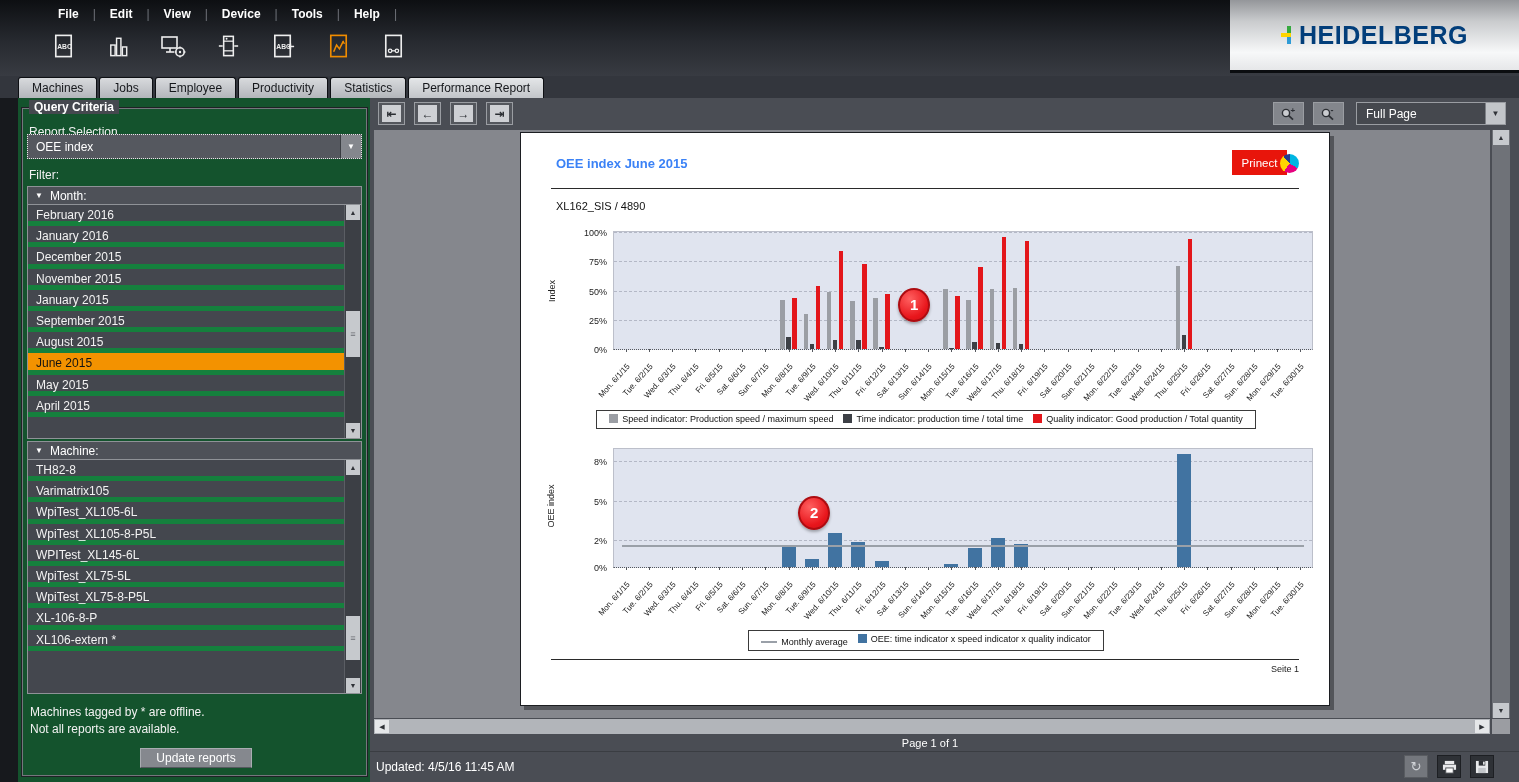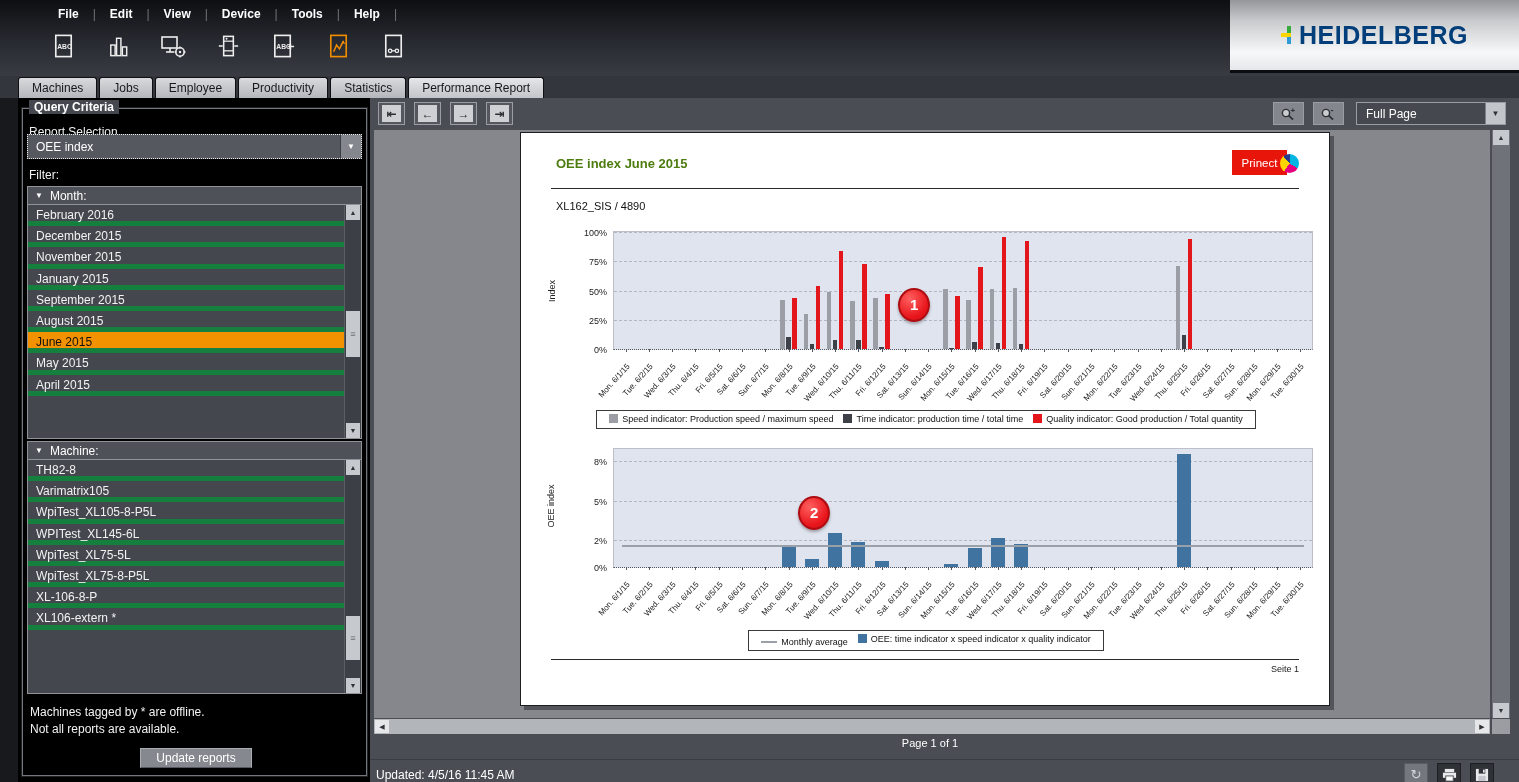--- a/index.html
+++ b/index.html
@@ -15,21 +15,21 @@
 .tool-btn{width:34px;height:34px;display:flex;align-items:center;justify-content:center;background:transparent;border:none;cursor:pointer;}
 .brand{position:absolute;right:0;top:0;width:289px;height:73px;background:linear-gradient(180deg,#94969a 0%,#c9cbcd 30%,#f7f8f9 75%,#e6e7e9 100%);display:flex;align-items:center;justify-content:center;gap:3px;border-bottom:3px solid #0b0d10;}
 .brand-text{color:#023e7a;font-size:25px;font-weight:bold;letter-spacing:.5px;}
 
 
 .tabrow{position:absolute;top:76px;left:0;width:100%;height:22px;background:#33363d;display:flex;align-items:flex-end;padding-left:18px;gap:2px;}
 .tab{background:linear-gradient(180deg,#d8dadd,#b3b6bb);color:#16181c;font-size:12px;padding:3px 13px;border:1px solid #0e1014;border-bottom:none;border-radius:3px 3px 0 0;height:21px;cursor:pointer;white-space:nowrap;}
 .tab.active{background:linear-gradient(180deg,#e4e6e8,#c2c5c9);}
 
 
-.sidebar{position:absolute;left:18px;top:98px;width:352px;height:684px;background:#000000;}
+.sidebar{position:absolute;left:18px;top:98px;width:352px;height:684px;background:#14532d;}
 .groupbox{position:absolute;left:4px;top:10px;right:3px;height:668px;box-shadow:0 0 0 1px #1f2125,inset 0 0 0 1px #74777d;}
 .groupbox-title{position:absolute;top:-8px;left:7px;background:#45484f;padding:0 5px;color:#fff;font-weight:bold;font-size:12px;}
 .sb-label{position:absolute;left:7px;color:#f1f1f1;font-size:12px;}
 .combo{position:absolute;left:5px;right:5px;height:25px;border:1px dotted #e9e9e9;background:#55585f;display:flex;align-items:stretch;cursor:pointer;}
 .combo-text{flex:1;color:#fff;font-size:12px;padding-left:8px;display:flex;align-items:center;}
 .combo-btn{width:21px;background:#84878d;color:#fdfdfd;display:flex;align-items:center;justify-content:center;font-size:8px;border-left:1px solid #3a3d42;}
 .section-head{position:absolute;left:5px;right:5px;height:19px;background:#4e5158;border:1px solid #8f9297;color:#fff;font-size:12px;display:flex;align-items:center;gap:7px;padding-left:7px;cursor:pointer;}
 .tri{font-size:8px;color:#fff;}
 .list{position:absolute;left:5px;right:5px;border:1px solid #8f9297;border-top:none;background:#44474e;overflow:hidden;}
 .rows{position:absolute;left:0;top:0;right:17px;bottom:0;}
@@ -51,29 +51,29 @@
 .combo2{position:absolute;right:13px;top:4px;width:150px;height:23px;border:1px solid #9a9da2;background:#45484e;display:flex;align-items:stretch;cursor:pointer;}
 .combo2-text{flex:1;color:#fff;font-size:12px;padding-left:9px;display:flex;align-items:center;}
 .combo2-btn{width:20px;background:#c2c5c9;color:#2f3237;display:flex;align-items:center;justify-content:center;font-size:8px;border-left:1px solid #7e8187;}
 .viewport{position:absolute;left:4px;top:32px;width:1116px;height:588px;background:#85878d;overflow:hidden;}
 .vscroll{position:absolute;left:1122px;top:32px;width:18px;height:588px;background:#6f7278;}
 .hscroll{position:absolute;left:4px;top:621px;width:1116px;height:15px;background:#b2b5ba;}
 .hs-arrow{position:absolute;top:1px;width:14px;height:13px;background:#e5e7e9;color:#2f3237;font-size:7px;display:flex;align-items:center;justify-content:center;cursor:pointer;}
 .vs-arrow{position:absolute;left:1px;width:16px;height:15px;background:#c6c9cd;color:#2f3237;font-size:7px;display:flex;align-items:center;justify-content:center;cursor:pointer;}
 .corner{position:absolute;left:1122px;top:621px;width:18px;height:15px;background:#9b9da2;}
 .page-indicator{position:absolute;left:0;top:639px;width:1120px;text-align:center;color:#fff;font-size:11px;}
-.statusbar{position:absolute;left:0;right:0;bottom:0;height:23px;border-top:1px solid #3a3d42;}
+.statusbar{position:absolute;left:0;right:0;bottom:0;height:31px;border-top:1px solid #3a3d42;}
 .updated{position:absolute;left:6px;top:8px;color:#fff;font-size:12px;}
 .status-btns{position:absolute;right:25px;top:3px;display:flex;gap:9px;}
 .status-btn{width:24px;height:23px;border:1px solid #1d1f23;background:#2e3136;color:#eee;display:flex;align-items:center;justify-content:center;cursor:pointer;font-size:13px;}
 .status-btn.disabled{background:#74777d;color:#cfd2d6;border-color:#595c61;}
 
 
 .page{position:absolute;left:146px;top:2px;width:810px;height:574px;background:#fff;border:1px solid #1c1e22;box-shadow:4px 4px 0 rgba(42,44,50,.55);}
-.report-title{position:absolute;left:35px;top:23px;color:#4d7c0f;font-size:13px;font-weight:bold;}
+.report-title{position:absolute;left:35px;top:23px;color:#3b82f6;font-size:13px;font-weight:bold;}
 .prinect-badge{position:absolute;left:711px;top:17px;width:55px;height:25px;background:#e8150b;color:#fff;font-size:11.5px;display:flex;align-items:center;justify-content:center;}
 .prinect-pie{position:absolute;left:759px;top:21px;width:19px;height:19px;border-radius:50%;background:conic-gradient(from 320deg,#243b8f 0 45deg,#00b5e2 45deg 160deg,#e6007e 160deg 255deg,#ffd500 255deg 360deg);}
 .rule{position:absolute;left:30px;right:30px;border-top:1px solid #2a2a2a;}
 .report-sub{position:absolute;left:35px;top:67px;font-size:11px;color:#111;}
 .chart{position:absolute;left:0;width:810px;}
 .plot{position:absolute;left:92px;width:700px;background:#e0e4ef;border:1px solid #bcbfca;border-bottom:1px dotted #55585e;}
 .gridline{position:absolute;left:0;right:0;height:0;border-top:1px dashed #b4b8c6;}
 .bar{position:absolute;bottom:0;}
 .avgline{position:absolute;left:8px;right:8px;height:2px;}
 .tickmark{position:absolute;top:100%;width:1px;height:3px;background:#55585e;}
@@ -200,20 +200,21 @@
 
     <div class="sb-label" style="top:60px;">Filter:</div>
 
     <div class="section-head" style="top:78px;">
       <span class="tri">▼</span>
       <span>Month:</span>
     </div>
     <div class="list" style="top:97px;height:234px;">
       <div class="rows" id="monthrows">
           <div class="row">February 2016</div>
+          <div class="row">January 2016</div>
           <div class="row">December 2015</div>
           <div class="row">November 2015</div>
           <div class="row">January 2015</div>
           <div class="row">September 2015</div>
           <div class="row">August 2015</div>
           <div class="row selected">June 2015</div>
           <div class="row">May 2015</div>
           <div class="row">April 2015</div>
         </div>
       <div class="scrollcol">
@@ -224,20 +225,21 @@
     </div>
 
     <div class="section-head" style="top:333px;">
       <span class="tri">▼</span>
       <span>Machine:</span>
     </div>
     <div class="list" style="top:352px;height:234px;">
       <div class="rows" id="machinerows">
           <div class="row">TH82-8</div>
           <div class="row">Varimatrix105</div>
+          <div class="row">WpiTest_XL105-6L</div>
           <div class="row">WpiTest_XL105-8-P5L</div>
           <div class="row">WPITest_XL145-6L</div>
           <div class="row">WpiTest_XL75-5L</div>
           <div class="row">WpiTest_XL75-8-P5L</div>
           <div class="row">XL-106-8-P</div>
           <div class="row">XL106-extern *</div>
         </div>
       <div class="scrollcol">
         <div class="scroll-arrow" style="top:0;">▲</div>
         <div class="scroll-thumb" style="top:156px;height:44px;">≡</div>

